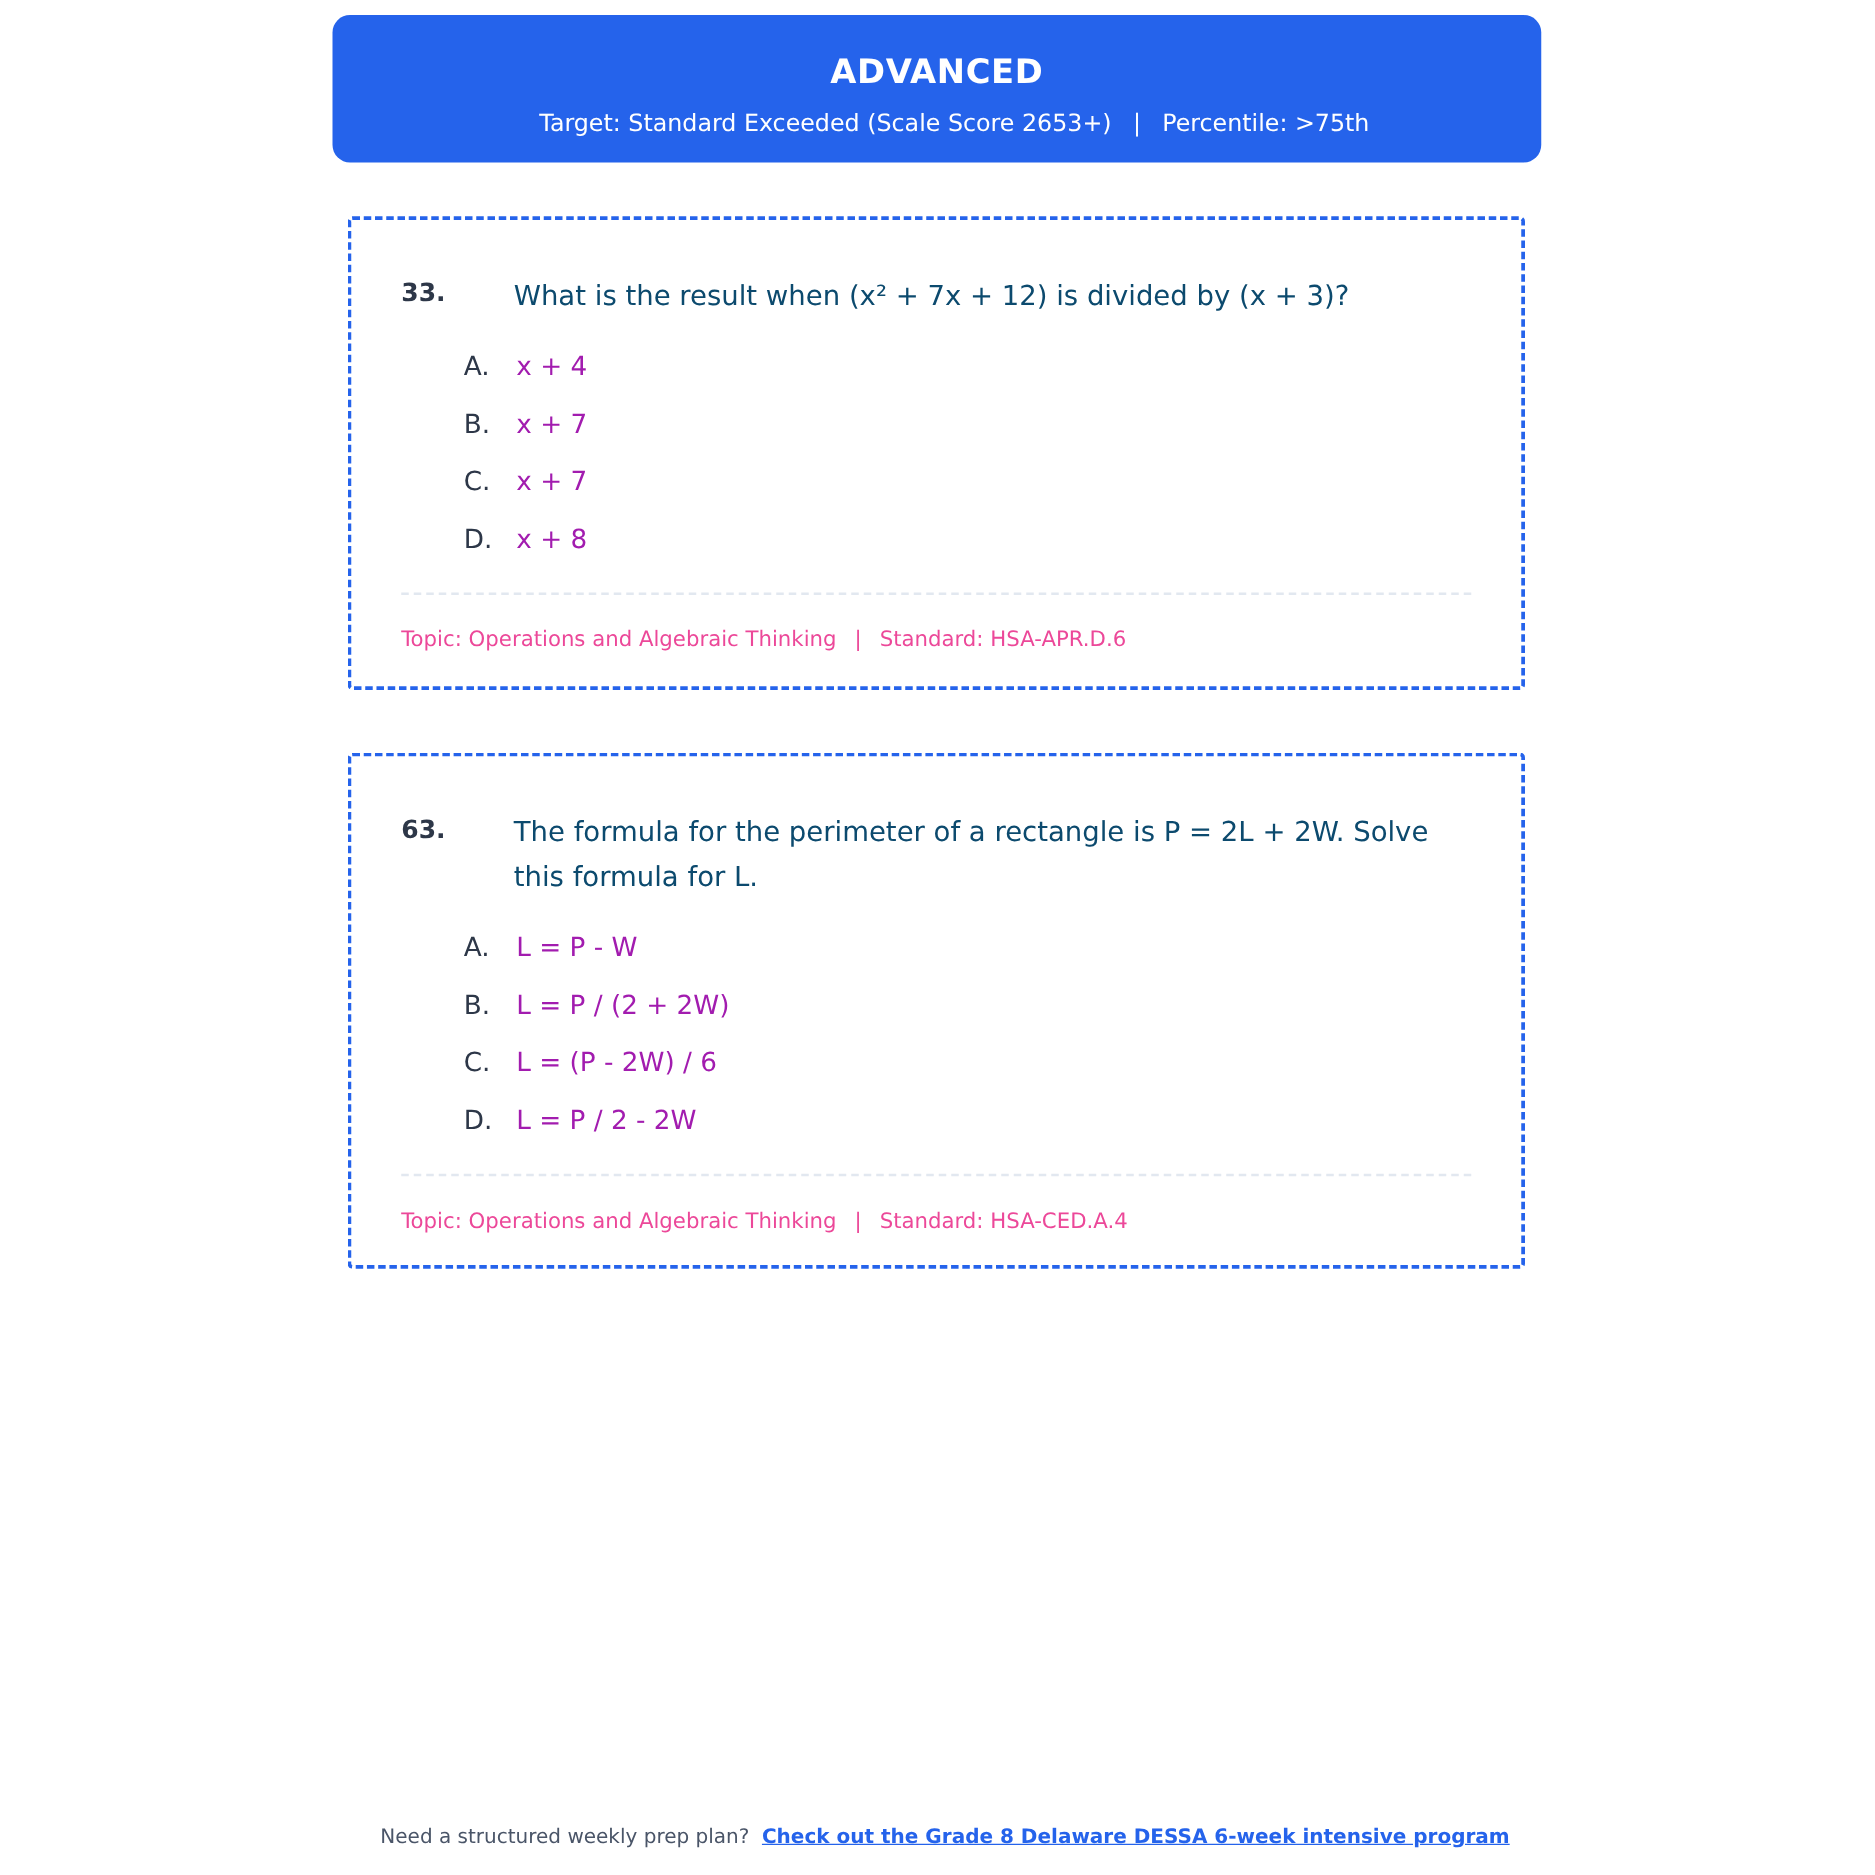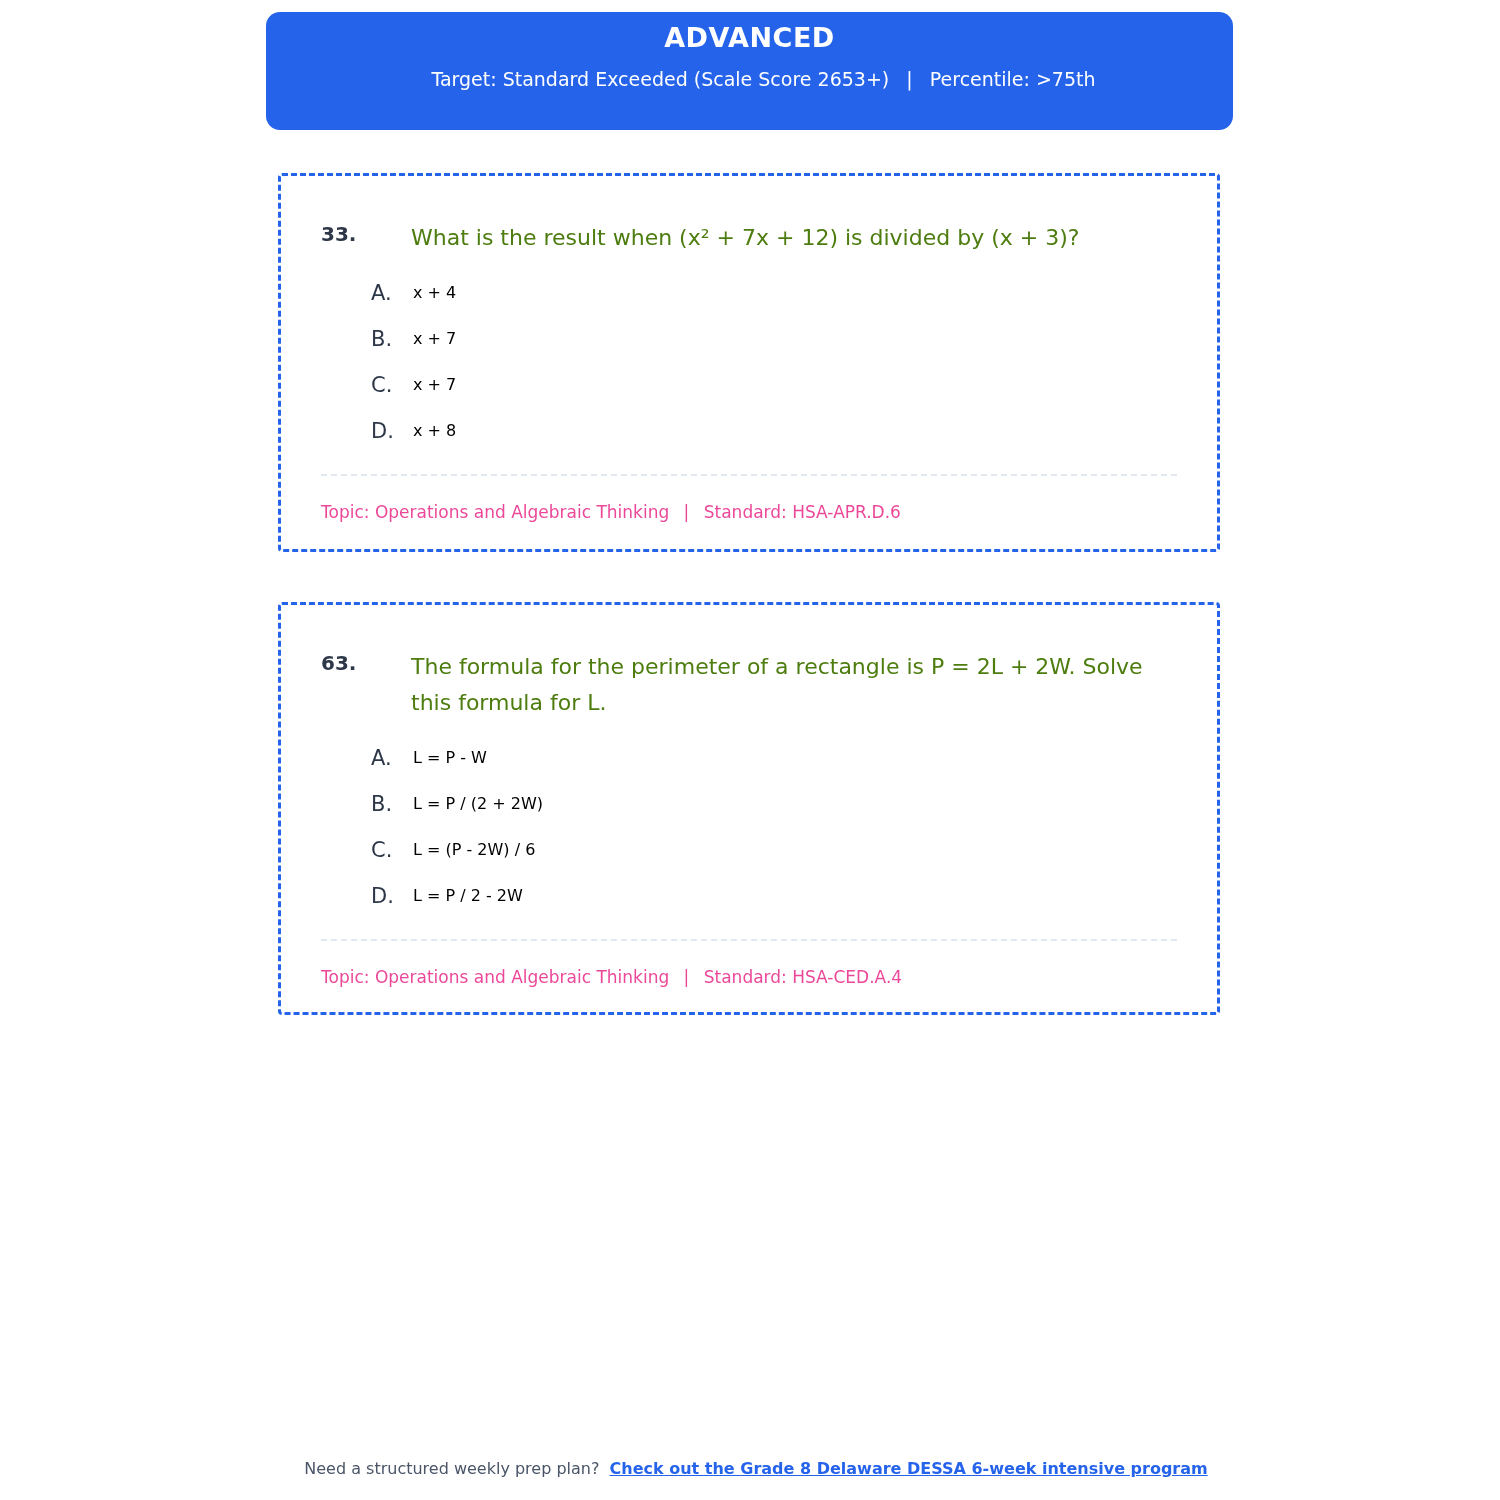--- a/index.html
+++ b/index.html
@@ -11,21 +11,21 @@
     overflow: hidden;
   }
   
   .banner {
     position: absolute; left: 266px; top: 12px;
     width: 967px; height: 118px;
     background: #2563eb;
     border-radius: 14px;
     color: #ffffff;
     text-align: center;
-    padding-top: 10px;
+    padding-top: 30px;
   }
   .banner-title { font-size: 27px; font-weight: bold; letter-spacing: 0.5px; }
   .banner-subtitle { margin-top: 15px; font-size: 19px; margin-left: 28px; }
   .banner-subtitle .sep { margin: 0 11px; }
   
   .card {
     position: absolute; left: 278px;
     width: 942px;
     border: 3px dashed #2563eb;
     border-radius: 4px;
@@ -35,28 +35,28 @@
   .card-q33 { top: 173px; height: 379px; }
   .card-q34 { top: 602px; height: 413px; }
   .qrow { display: flex; }
   .qnum {
     flex: none; width: 90px;
     font-size: 20px; font-weight: bold; color: #2d3748;
     padding-top: 2px;
   }
   .qtext {
     flex: 1;
-    font-size: 22px; color: #4d7c0f;
+    font-size: 22px; color: #0c4a6e;
     line-height: 1.64;
     padding-right: 16px;
   }
   .opts { margin-top: 22px; }
   .opt { display: flex; line-height: 30px; margin-bottom: 16px; }
   .opt-letter { flex: none; margin-left: 50px; width: 42px; font-size: 21px; color: #2d3748; }
-  .opt-text { font-size: 16px; color: #000000; }
+  .opt-text { font-size: 21px; color: #a21caf; }
   .divider { border-top: 2px dashed #e2e8f0; margin-top: 28px; }
   .topic-line {
     color: #ec4899;
     font-size: 17px;
     margin-top: 26px;
   }
   .topic-line .sep { margin: 0 9px; }
   
   .page-footer {
     position: absolute; left: 12px; right: 0; bottom: 22px;

